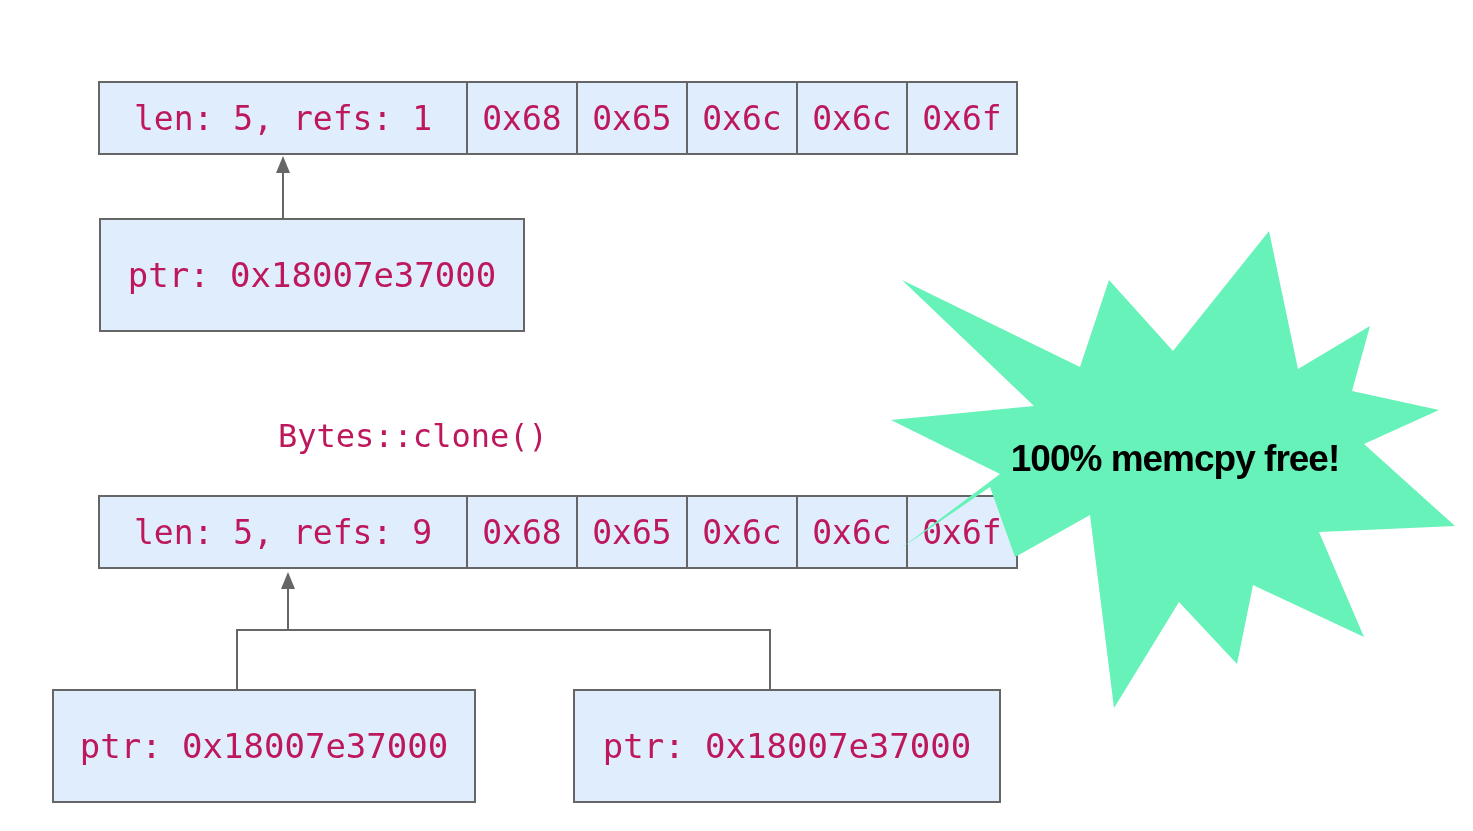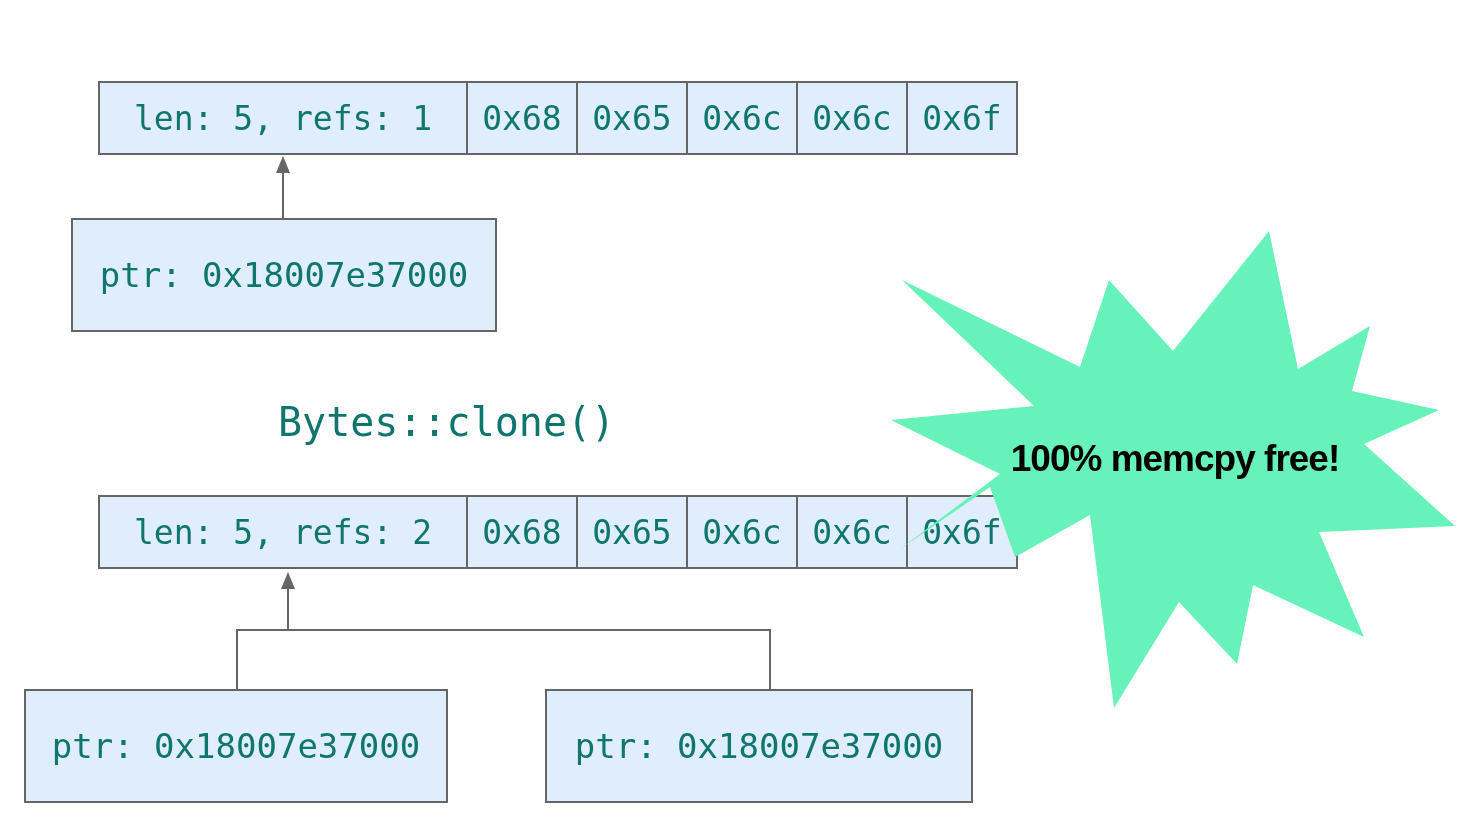--- a/index.html
+++ b/index.html
@@ -3,21 +3,21 @@
 <meta charset="utf-8">
 <style>
   html, body { margin: 0; padding: 0; background: #ffffff; }
   #stage {
     position: relative;
     width: 1473px;
     height: 831px;
     background: #ffffff;
     overflow: hidden;
     font-family: "DejaVu Sans Mono", monospace;
-    color: #0f766e;
+    color: #be185d;
   }
   
   .byte-table {
     position: absolute;
     display: flex;
     align-items: stretch;
     z-index: 2;
   }
   .byte-table .cell {
     box-sizing: border-box;
@@ -41,28 +41,29 @@
     width: 426px;
     height: 114px;
     border: 2px solid #666666;
     background: #dfedfc;
     display: flex;
     align-items: center;
     justify-content: center;
     font-size: 34px;
     white-space: nowrap;
     z-index: 2;
+    margin-left: 28px;
   }
 
   
   .clone-label {
     position: absolute;
     left: 278px;
-    top: 403px;
-    font-size: 40px;
+    top: 417px;
+    font-size: 32px;
     line-height: 38px;
     white-space: nowrap;
     z-index: 2;
   }
 
   
   #connectors {
     position: absolute;
     left: 0; top: 0;
     width: 1473px;
@@ -116,21 +117,21 @@
     <div class="cell byte">0x6c</div>
     <div class="cell byte">0x6c</div>
     <div class="cell byte">0x6f</div>
   </div>
 
   <div class="ptr-box" style="left:71px; top:218px;">ptr: 0x18007e37000</div>
 
   <div class="clone-label">Bytes::clone()</div>
 
   <div class="byte-table" style="left:98px; top:495px;">
-    <div class="cell hdr">len: 5, refs: 2</div>
+    <div class="cell hdr">len: 5, refs: 9</div>
     <div class="cell byte">0x68</div>
     <div class="cell byte">0x65</div>
     <div class="cell byte">0x6c</div>
     <div class="cell byte">0x6c</div>
     <div class="cell byte">0x6f</div>
   </div>
 
   <div class="ptr-box" style="left:24px; top:689px; width:424px;">ptr: 0x18007e37000</div>
 
   <div class="ptr-box" style="left:545px; top:689px; width:428px;">ptr: 0x18007e37000</div>

